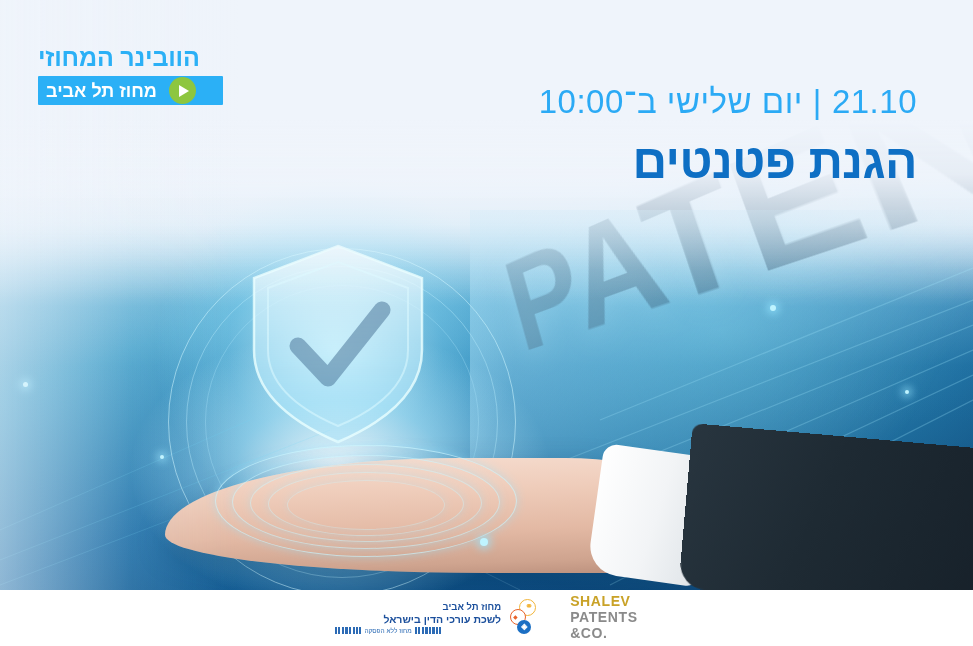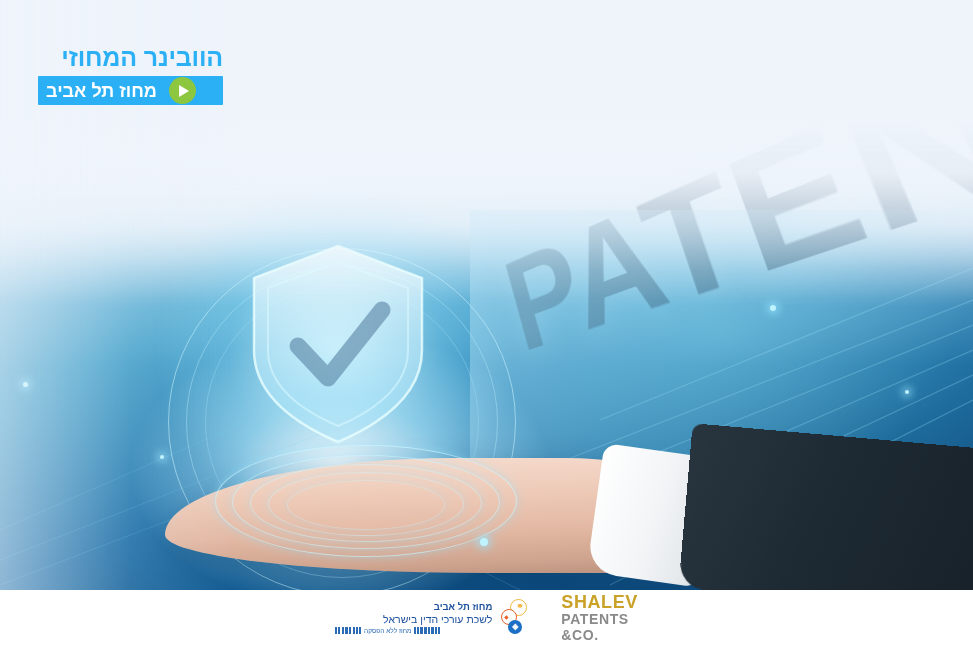--- a/index.html
+++ b/index.html
@@ -172,21 +172,21 @@
   .district-logo {
     position: absolute;
     left: 38px;
     top: 44px;
     width: 185px;
   }
   .district-logo .logo-title {
     color: #2BB0F6;
     font-size: 25px;
     font-weight: bold;
-    text-align: right;
+    text-align: left;
     direction: rtl;
     letter-spacing: -0.2px;
     line-height: 1.05;
   }
   .logo-bar {
     margin-top: 6px;
     background: #2BB0F6;
     height: 29px;
     border-radius: 1px;
     display: flex;
@@ -272,21 +272,21 @@
     align-items: center;
     gap: 5px;
   }
   .bar-assoc-text {
     direction: rtl;
     text-align: right;
     color: #1B4F9C;
     line-height: 1.15;
   }
   .bar-assoc-text .l1 { font-size: 9.5px; font-weight: bold; }
-  .bar-assoc-text .l2 { font-size: 10.5px; font-weight: normal; margin-left: 48px; }
+  .bar-assoc-text .l2 { font-size: 10.5px; font-weight: bold; margin-left: 48px; }
   .bar-assoc-text .l3 {
     font-size: 6.5px;
     font-weight: normal;
     color: #2C6BB5;
     margin-top: 2px;
     display: flex;
     flex-direction: row-reverse;
     align-items: center;
     justify-content: flex-start;
     gap: 3px;
@@ -354,21 +354,21 @@
     font-weight: bold;
     left: 15px; top: 23px;
   }
 
   .shalev-logo {
     line-height: 1.12;
     text-align: left;
   }
   .shalev-logo .sl1 {
     color: #C9A227;
-    font-size: 18px;
+    font-size: 14px;
     font-weight: bold;
     letter-spacing: 0.6px;
   }
   .shalev-logo .sl2,
   .shalev-logo .sl3 {
     color: #8A8A8A;
     font-size: 14px;
     font-weight: bold;
     letter-spacing: 0.6px;
   }
@@ -448,20 +448,24 @@
   <div class="district-logo">
     <div class="logo-title">הוובינר המחוזי</div>
     <div class="logo-bar">
       <span class="bar-text">מחוז תל אביב</span>
       <span class="play-btn">
         <span class="play-tri"></span>
       </span>
     </div>
   </div>
 
+  <div class="headline">
+    <div class="date-line"><span>21.10</span><span class="sep">|</span><span>יום שלישי ב־10:00</span></div>
+    <div class="main-title">הגנת פטנטים</div>
+  </div>
 
   <div class="footer">
 
     <div class="bar-assoc">
       <div class="bar-assoc-text">
         <div class="l1">מחוז תל אביב</div>
         <div class="l2">לשכת עורכי הדין בישראל</div>
         <div class="l3">
           <span class="skyline"></span>
           <span>מחוז ללא הפסקה</span>

